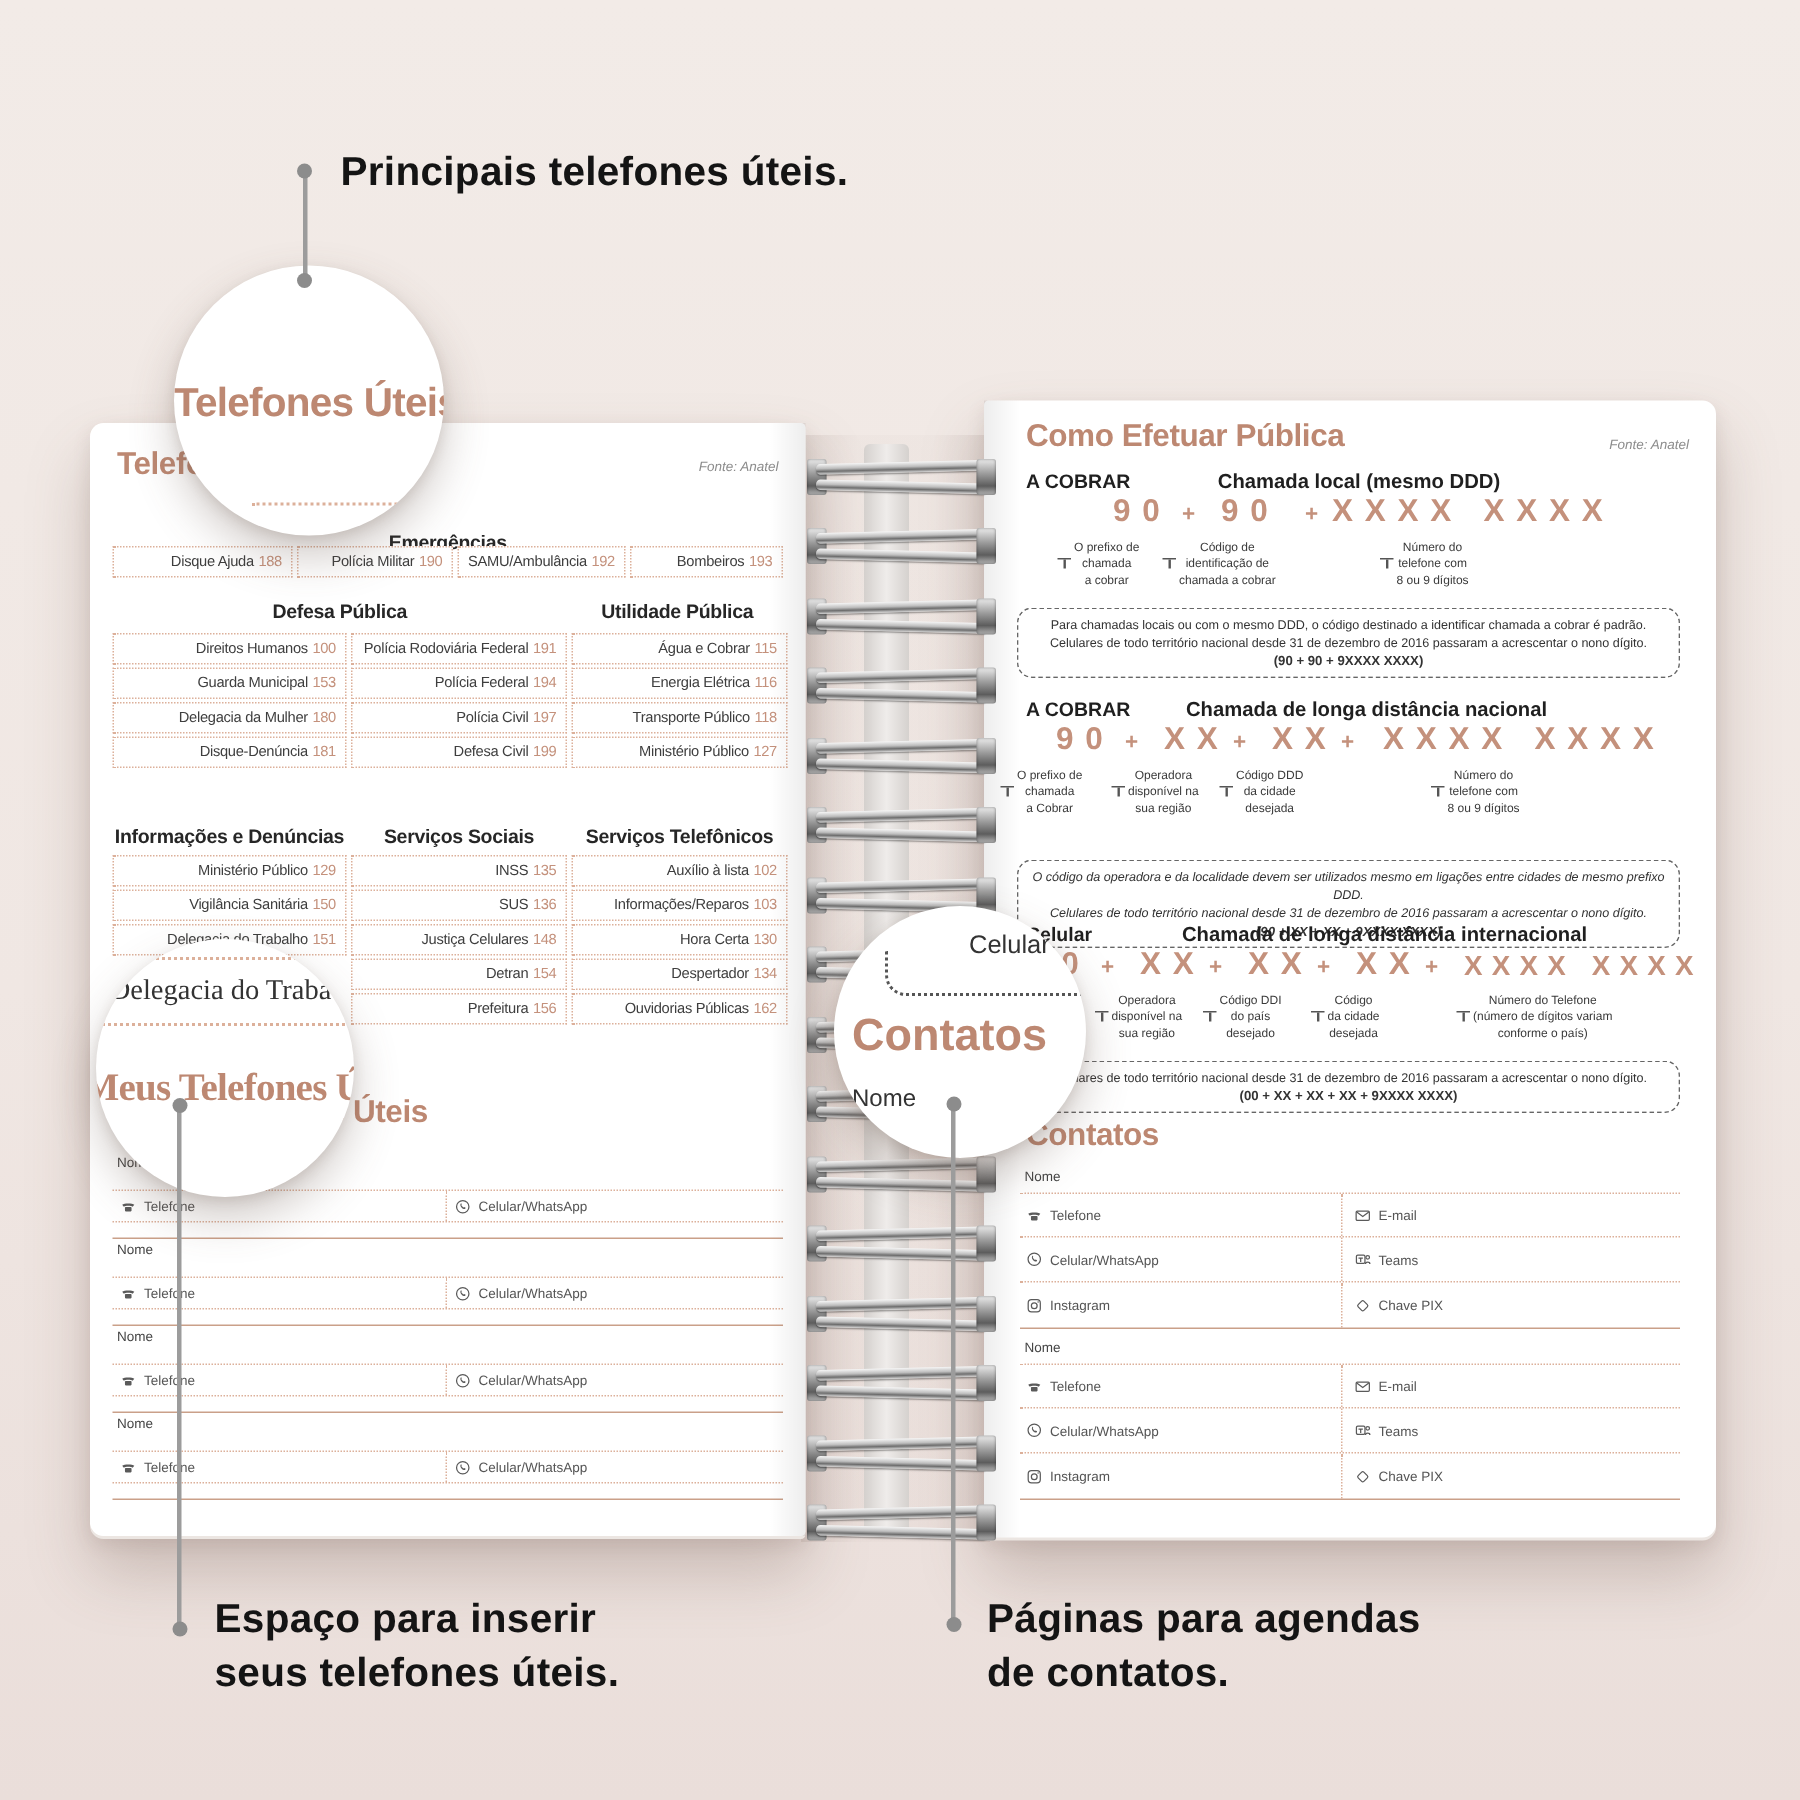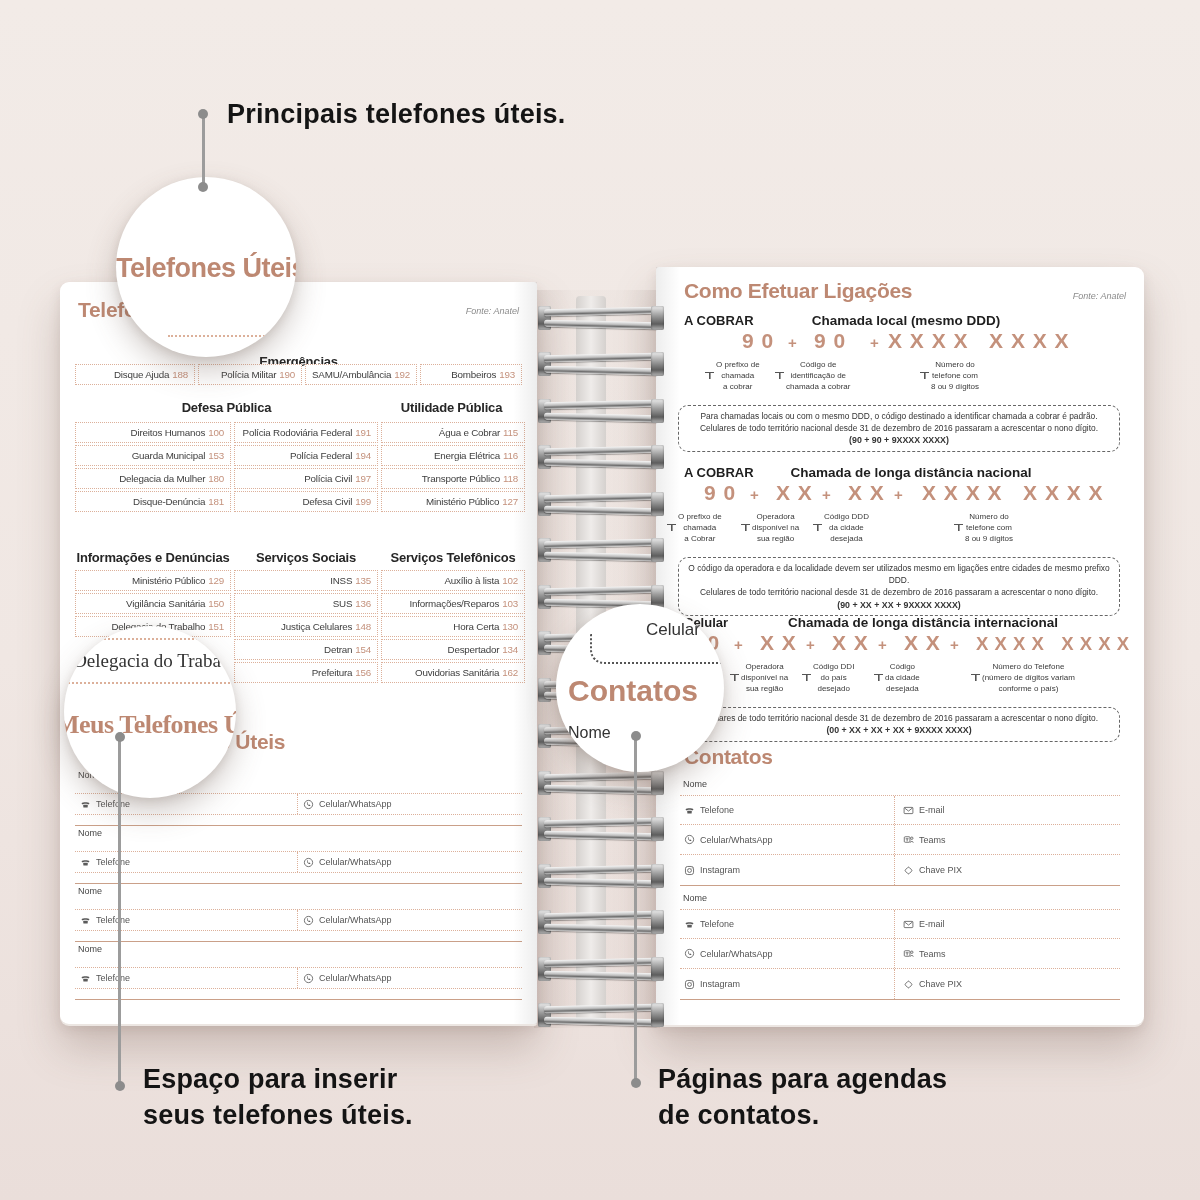--- a/index.html
+++ b/index.html
@@ -322,21 +322,21 @@
     <div class="pcell">
         <span>Despertador</span>
         <span class="num">134</span>
       </div>
     <div class="pcell empty"></div>
     <div class="pcell">
         <span>Prefeitura</span>
         <span class="num">156</span>
       </div>
     <div class="pcell">
-        <span>Ouvidorias Sanitária</span>
+        <span>Ouvidorias Públicas</span>
         <span class="num">162</span>
       </div>
   </div>
 
   <div class="rose-title" style="left:18px;top:448px;">Meus Telefones Úteis</div>
 
   <div class="block" style="top:486px;">
     <span class="nome">Nome</span>
     <div class="frow">
       <div class="fcell a">
@@ -408,21 +408,21 @@
             <circle cx="6" cy="6" r="4.5"></circle>
             <path d="M4.3 4.2 c-0.3 1.8 1.6 3.7 3.4 3.5 l0.4-1 -1.1-0.6 -0.5 0.4 c-0.7-0.4-1.3-1-1.6-1.7 l0.4-0.5 -0.5-1.1 z" fill="#5a5a5a" stroke="none"></path>
           </svg>
           <span>Celular/WhatsApp</span>
         </div>
     </div>
   </div>
 </div>
 
 <div class="page page-right">
-  <div class="rose-title" style="left:28px;top:12px;">Como Efetuar Ligações</div>
+  <div class="rose-title" style="left:28px;top:12px;">Como Efetuar Pública</div>
   <div class="source" style="top:24px;">Fonte: Anatel</div>
 
   <div class="s-left" style="left:28px;top:46px;">A COBRAR</div>
   <div class="s-head" style="left:120px;top:46px;width:260px;">Chamada local (mesmo DDD)</div>
   <span class="fg" style="left:86px;top:62px;">9 0</span>
   <span class="fplus" style="left:132px;top:67px;">+</span>
   <span class="fg" style="left:158px;top:62px;">9 0</span>
   <span class="fplus" style="left:214px;top:67px;">+</span>
   <span class="fg" style="left:232px;top:62px;">X X X X   X X X X</span>
   <div class="flabel" style="left:49px;top:92px;width:110px;">
@@ -475,21 +475,21 @@
       <span class="ltxt">Código DDD
 da cidade
 desejada</span>
     </div>
   <div class="flabel" style="left:298px;top:244px;width:110px;">
       <span class="tick"></span>
       <span class="ltxt">Número do
 telefone com
 8 ou 9 dígitos</span>
     </div>
-  <div class="notebox" style="top:290px;">
+  <div class="notebox" style="top:306px;font-style:italic;">
     <div>O código da operadora e da localidade devem ser utilizados mesmo em ligações entre cidades de mesmo prefixo DDD.</div>
     <div>Celulares de todo território nacional desde 31 de dezembro de 2016 passaram a  acrescentar o nono dígito.</div>
     <div class="nb">(90 + XX + XX + 9XXXX XXXX)</div>
   </div>
 
   <div class="s-left" style="left:28px;top:348px;">Celular</div>
   <div class="s-head" style="left:117px;top:348px;width:300px;">Chamada de longa distância internacional</div>
   <span class="fg" style="left:32px;top:364px;">0 0</span>
   <span class="fplus" style="left:78px;top:369px;">+</span>
   <span class="fg" style="left:104px;top:364px;">X X</span>

